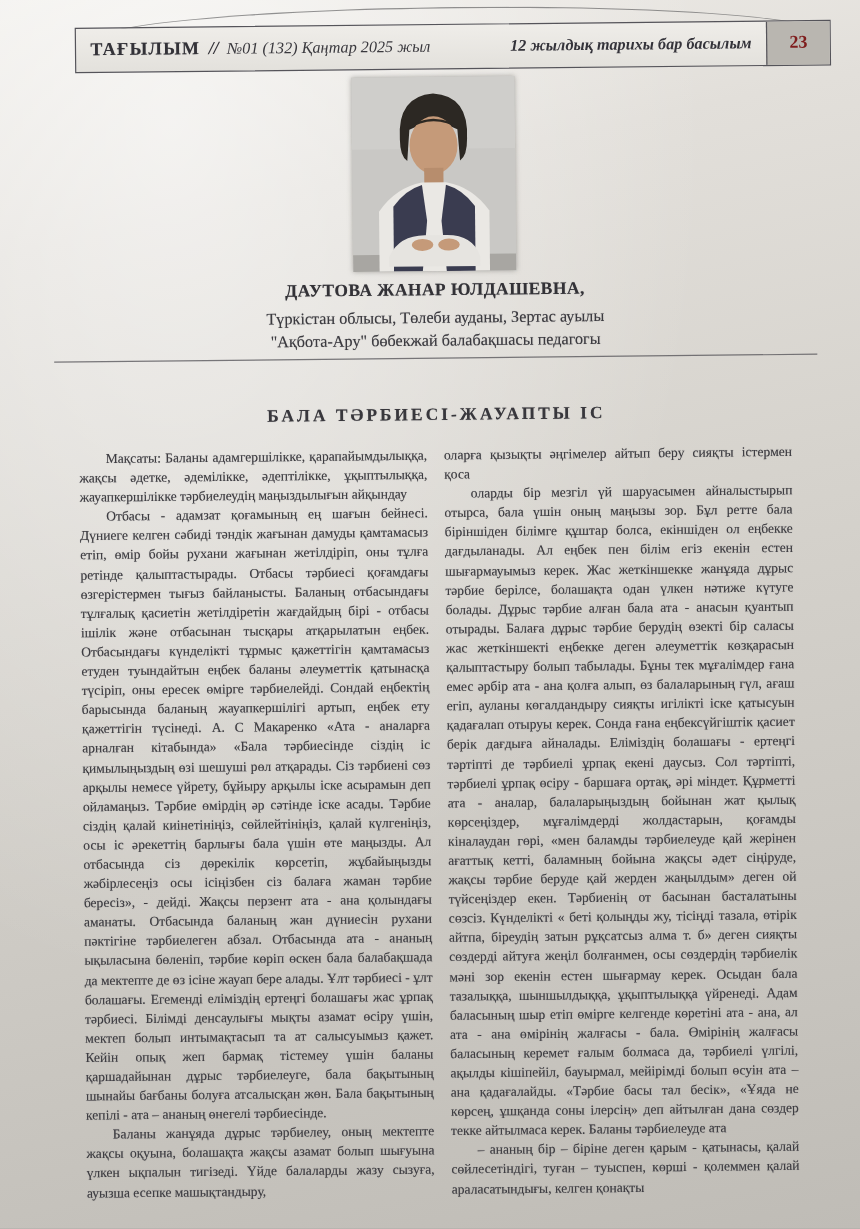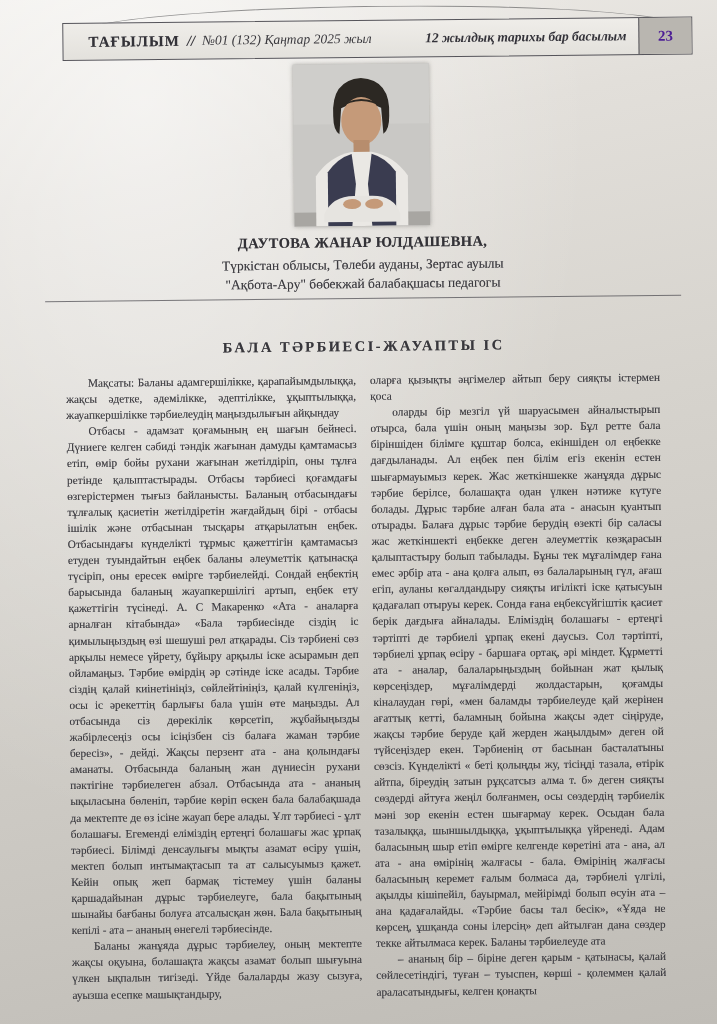--- a/index.html
+++ b/index.html
@@ -26,31 +26,31 @@
   }
 
   
   .header-bar{
     position:absolute;left:62px;top:20px;width:630px;height:38px;
     border:1.6px solid #55545a;
     background:linear-gradient(180deg,#efede9,#e3e1dc);
     display:flex;align-items:stretch;box-sizing:border-box;
   }
   .header-left{flex:1;display:flex;align-items:center;padding-left:12px;gap:7px;white-space:nowrap;}
-  .masthead{font-weight:bold;font-size:15px;letter-spacing:1px;color:#333238;margin-left:13px;}
+  .masthead{font-weight:bold;font-size:15px;letter-spacing:1px;color:#333238;}
   .hdr-slash{font-weight:bold;font-style:italic;font-size:15px;color:#333238;}
   .hdr-issue{font-style:italic;font-size:13.5px;color:#3a393e;}
   .hdr-tagline{
     display:flex;align-items:center;padding-right:12px;
     font-weight:bold;font-style:italic;font-size:13.5px;color:#34333a;white-space:nowrap;
   }
   .page-num-box{
     width:52px;border-left:1.6px solid #55545a;
     background:#b9b6b0;display:flex;align-items:center;justify-content:center;
-    font-weight:bold;font-size:15px;color:#4c1d95;
+    font-weight:bold;font-size:15px;color:#7f1d1d;
   }
 
   
   .photo{
     position:absolute;left:292px;top:64px;width:136px;height:162px;
     background:#c9c8c5;box-shadow:0 0 4px rgba(120,118,114,.6);
   }
   .photo svg{display:block;}
 
   

